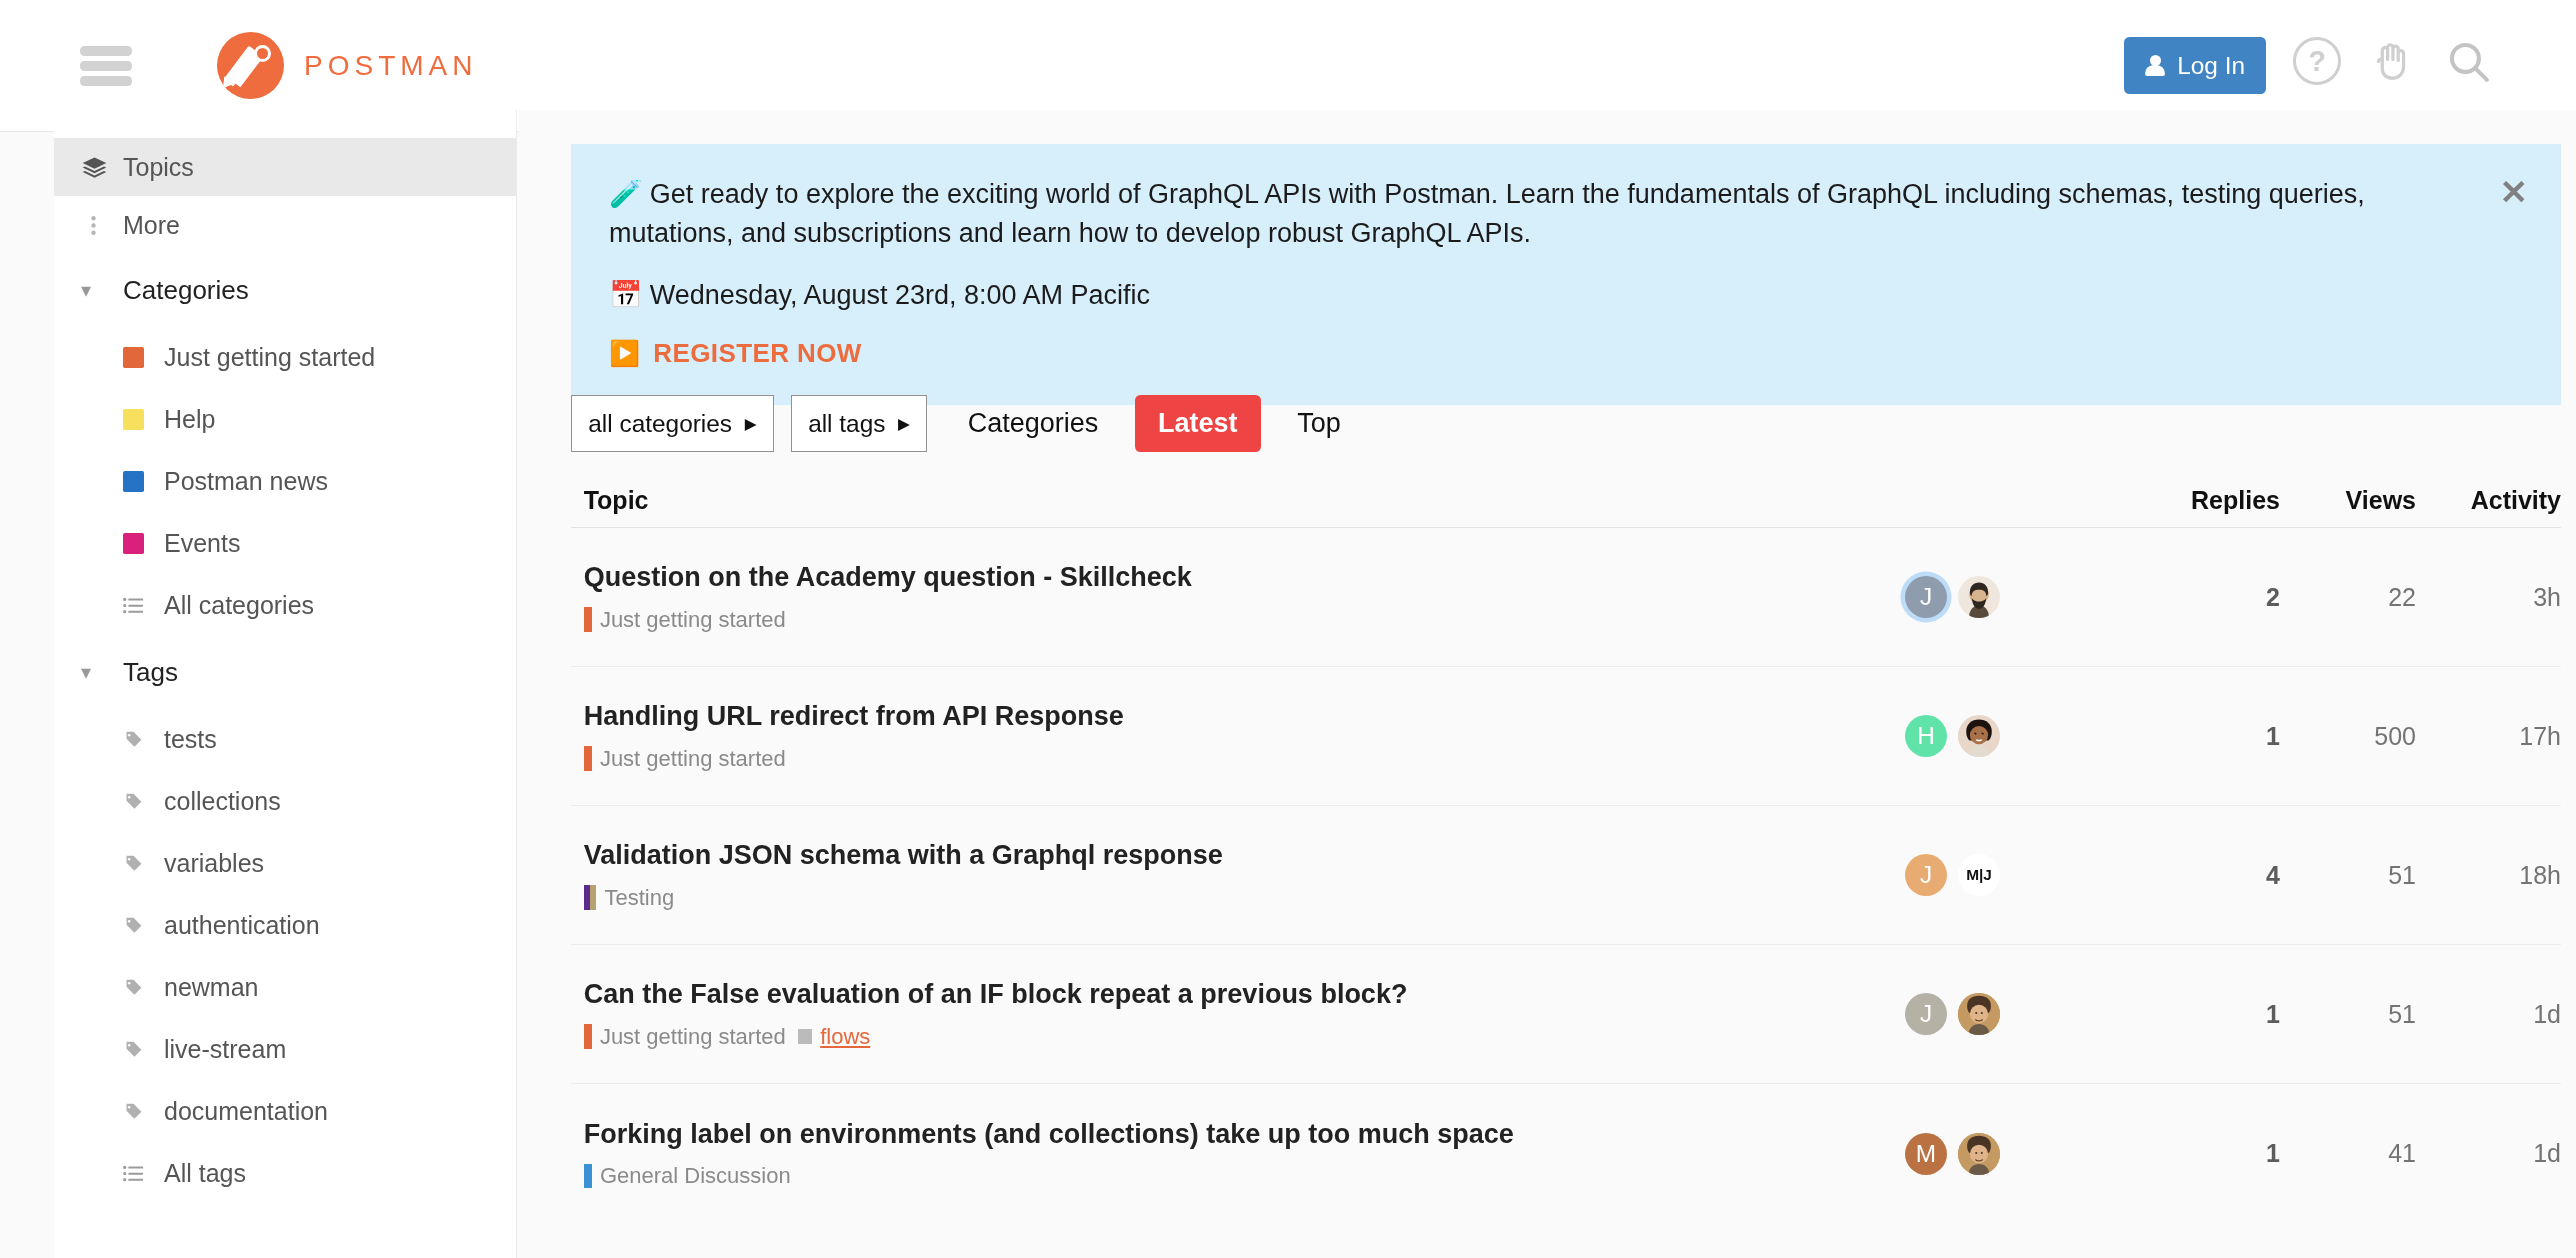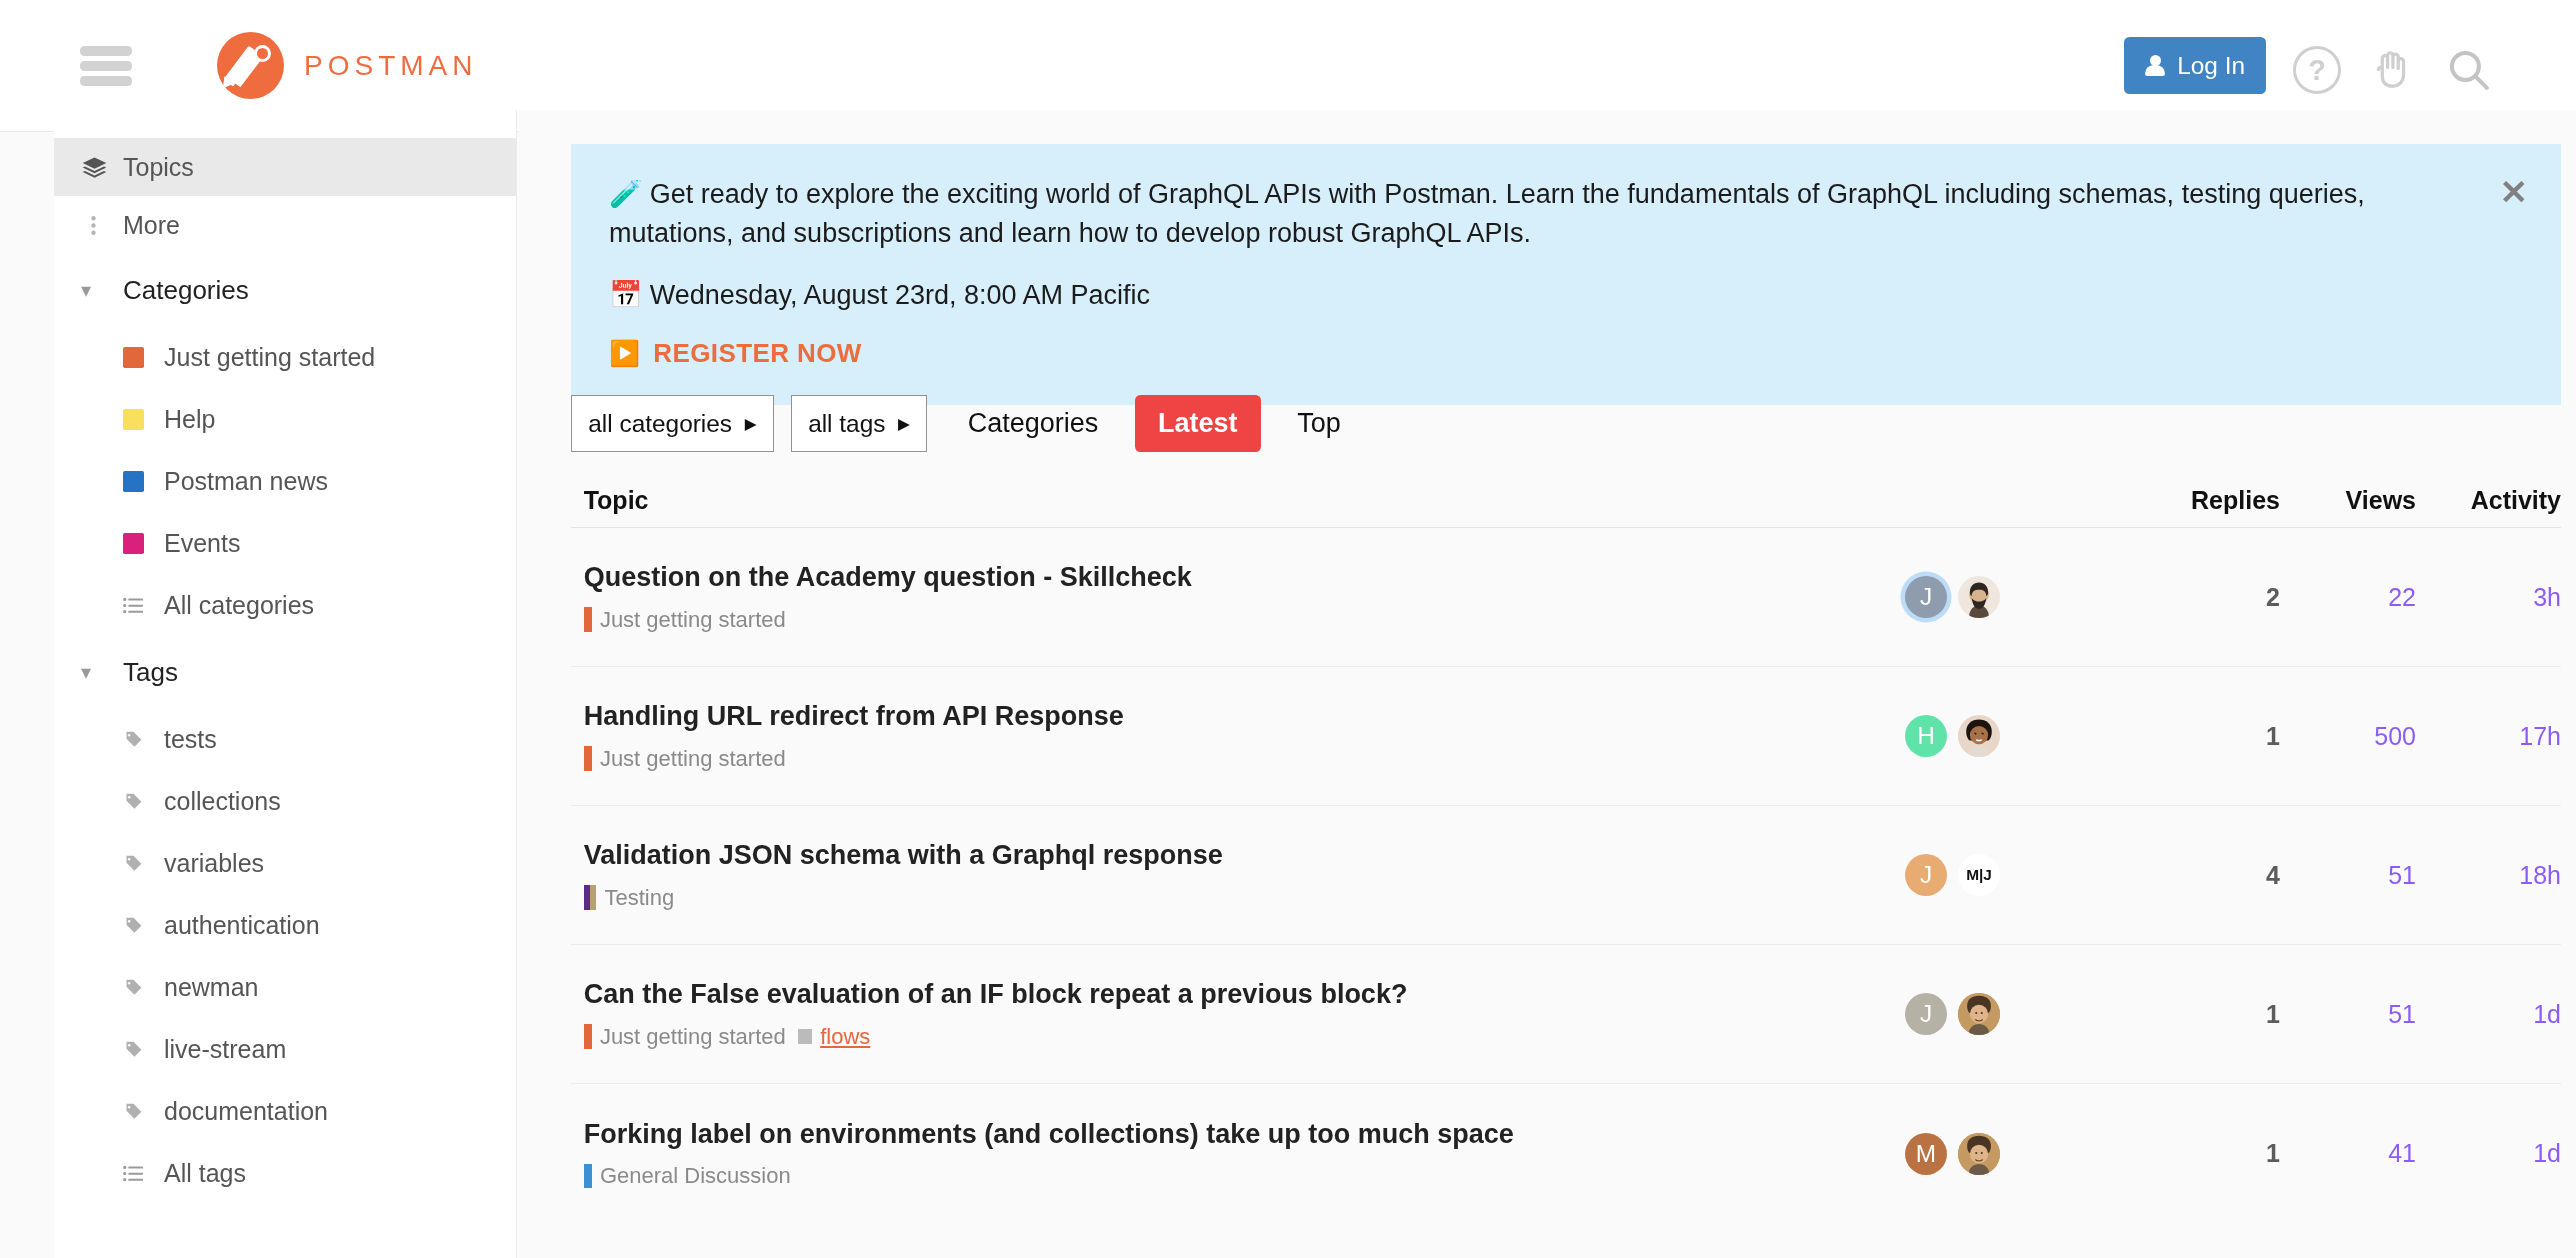--- a/index.html
+++ b/index.html
@@ -49,21 +49,21 @@
     border: 3.6px solid #fff; background: #ef6c3e;
   }
   #logo-text {
     margin-left: 20px;
     color: #ef6c3e;
     font-size: 28px; letter-spacing: 5px; font-weight: 400;
   }
 
   #header-actions {
     margin-left: auto; margin-right: 83px;
-    display: flex; align-items: flex-end; gap: 27px;
+    display: flex; align-items: flex-start; gap: 27px;
   }
   #login-btn {
     background: #4184c4; color: #fff;
     border: none; border-radius: 5.4px;
     height: 57px; padding: 0 21px;
     display: flex; align-items: center; gap: 11.8px;
     font-size: 24.4px; font-family: "Liberation Sans", sans-serif;
     cursor: pointer;
   }
   .user-glyph { width: 20px; height: 22px; position: relative; display:inline-block;}
@@ -195,21 +195,21 @@
     width: 42px; height: 42px; border-radius: 50%;
     color:#fff; font-size: 24.4px;
     display:flex; align-items:center; justify-content:center;
     overflow:hidden; position:relative; flex:none;
   }
   .av.ring { box-shadow: 0 0 0 4.5px #bcdcf7; }
   .av.photo { background:#efe7de; }
   .av .face {
     position:absolute; inset:0;
   }
-  .num { font-size: 25px; color:#8b5cf6; }
+  .num { font-size: 25px; color:#737373; }
   .num.bold { font-weight: bold; color:#5c5c5c; }
 </style>
 </head>
 <body>
 
 <div id="header">
   <div id="hamburger">
     <span></span>
     <span></span>
     <span></span>

